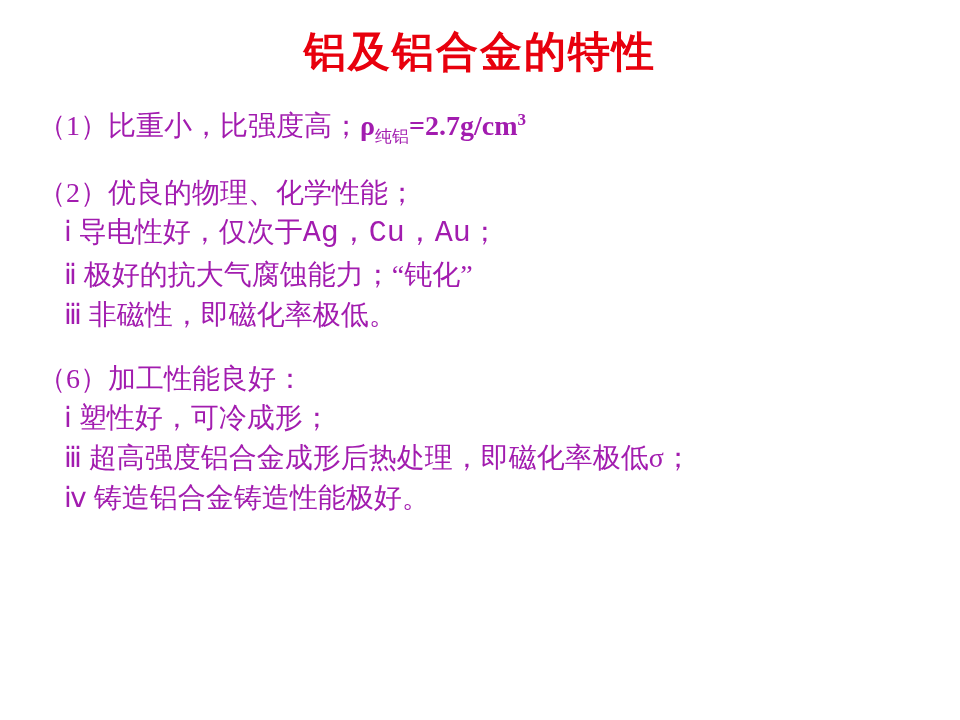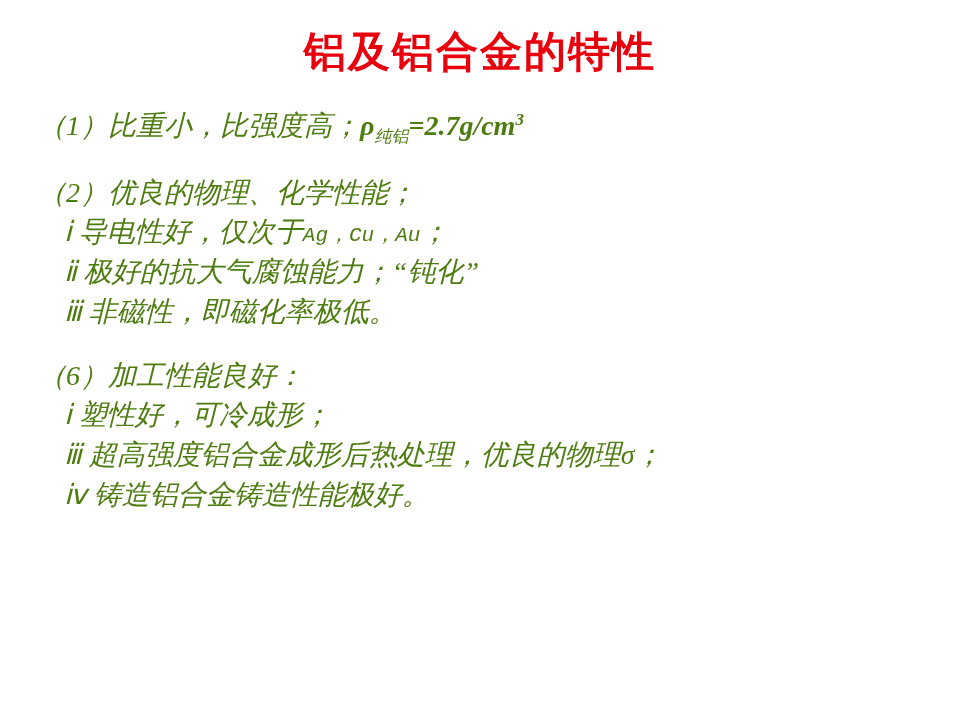--- a/index.html
+++ b/index.html
@@ -24,24 +24,23 @@
     color: #e8000d;
     font-family: "Liberation Serif", serif;
     font-weight: bold;
     font-size: 42px;
     letter-spacing: 2px;
     margin: 0;
     padding-top: 24px;
   }
   .body-block {
     padding: 26px 0 0 38px;
-    color: #4d7c0f;
+    color: #a21caf;
     font-size: 28px;
     line-height: 1.42;
-    font-style: italic;
   }
   .line {
     white-space: pre;
     font-family: "Liberation Serif", serif;
   }
   .line.indent1 {
     padding-left: 26px;
   }
   .spacer {
     height: 24px;
@@ -57,21 +56,21 @@
   .sup {
     font-size: 17px;
     vertical-align: super;
   }
   .formula {
     font-weight: bold;
     font-family: "Liberation Serif", serif;
   }
   .latin {
     font-family: "Liberation Mono", monospace;
-    font-size: 21px;
+    font-size: 30px;
   }
   .roman-mark {
     font-family: "Liberation Serif", serif;
   }
 </style>
 </head>
 <body>
 
 <div class="slide">
 
@@ -85,17 +84,17 @@
 
     <div class="line">（2）优良的物理、化学性能；</div>
     <div class="line indent1"><span class="roman-mark">ⅰ</span> <span>导电性好，仅次于</span><span class="latin">Ag，Cu，Au</span><span>；</span></div>
     <div class="line indent1"><span class="roman-mark">ⅱ</span> <span>极好的抗大气腐蚀能力；“钝化”</span></div>
     <div class="line indent1"><span class="roman-mark">ⅲ</span> <span>非磁性，即磁化率极低。</span></div>
 
     <div class="spacer"></div>
 
     <div class="line">（6）加工性能良好：</div>
     <div class="line indent1"><span class="roman-mark">ⅰ</span> <span>塑性好，可冷成形；</span></div>
-    <div class="line indent1"><span class="roman-mark">ⅲ</span> <span>超高强度铝合金成形后热处理，优良的物理</span><span>σ</span><span>；</span></div>
+    <div class="line indent1"><span class="roman-mark">ⅲ</span> <span>超高强度铝合金成形后热处理，即磁化率极低</span><span>σ</span><span>；</span></div>
     <div class="line indent1"><span class="roman-mark">ⅳ</span> <span>铸造铝合金铸造性能极好。</span></div>
 
   </div>
 </div>
 
 </body></html>

